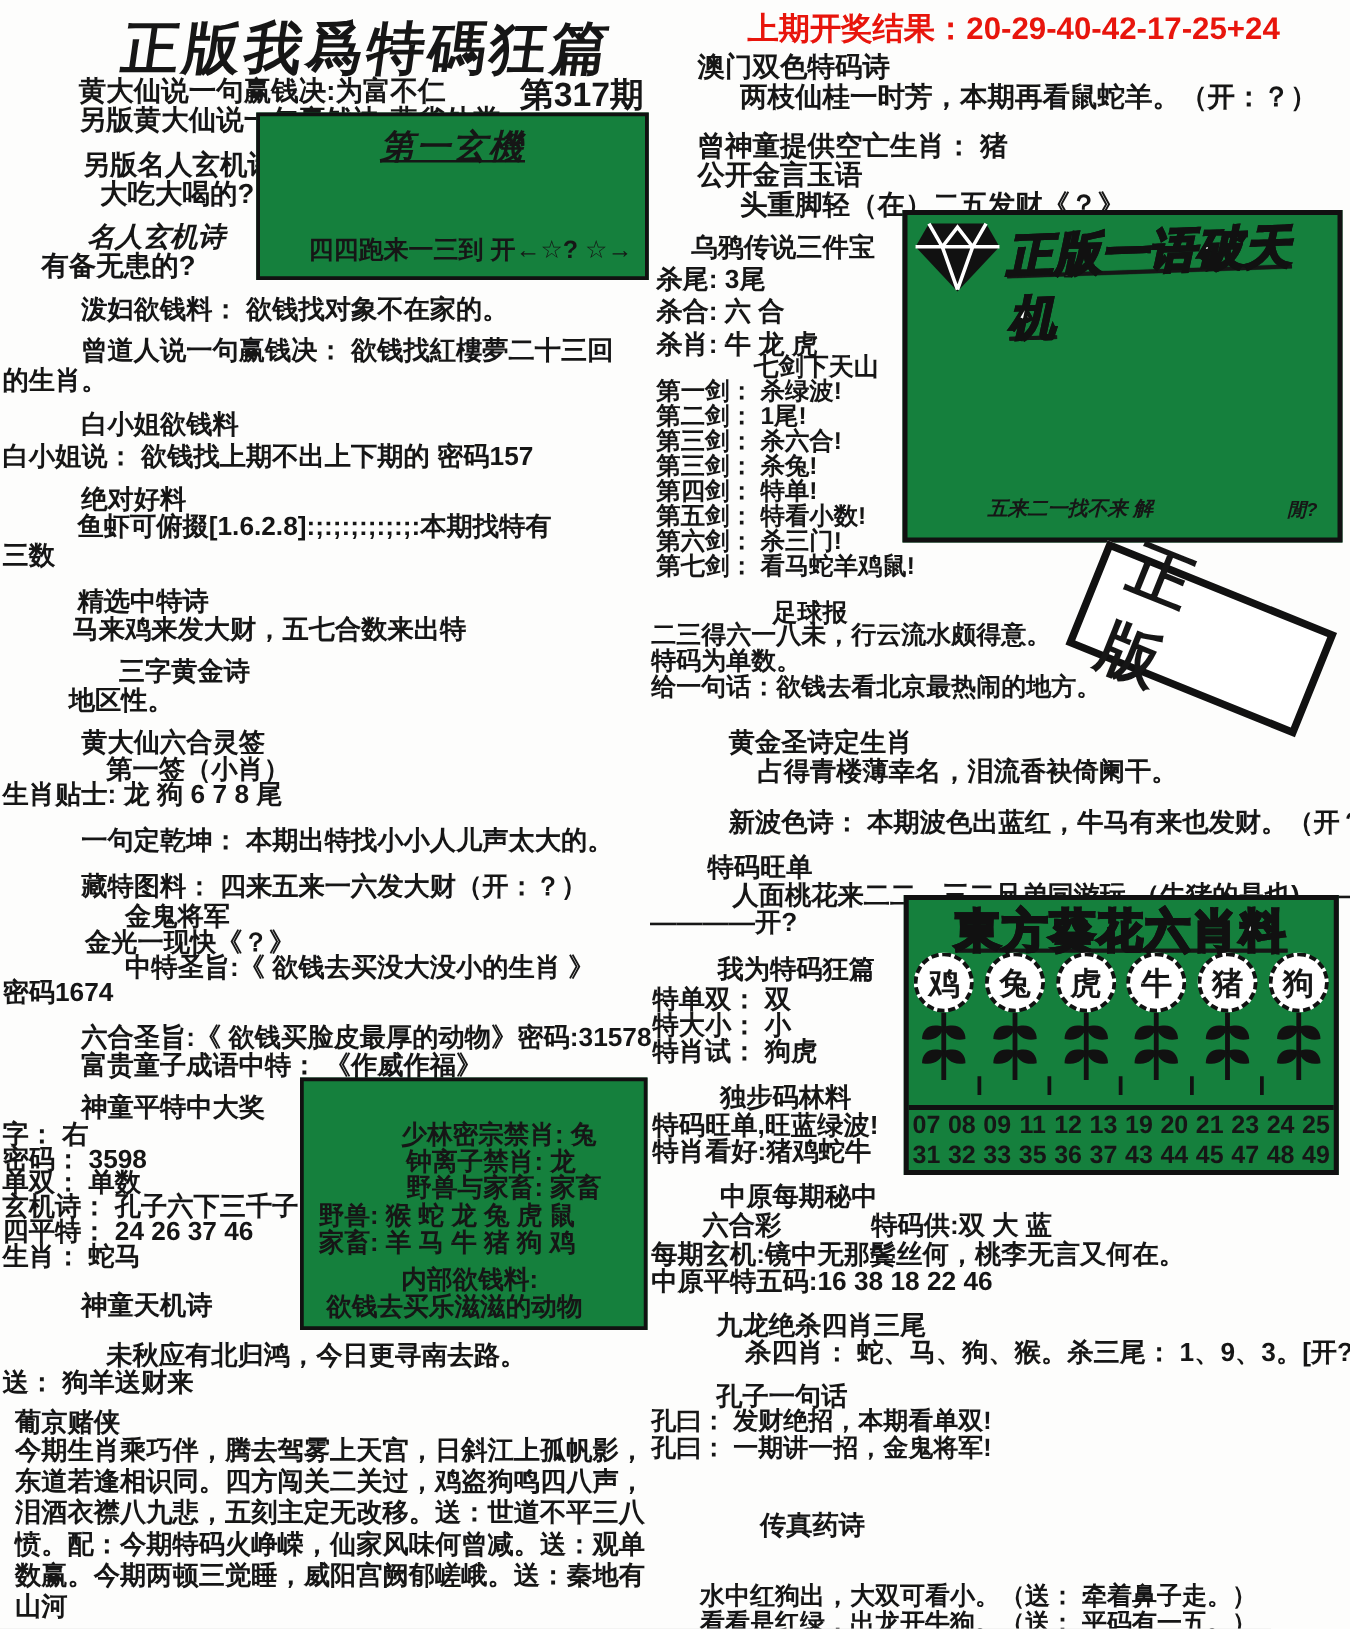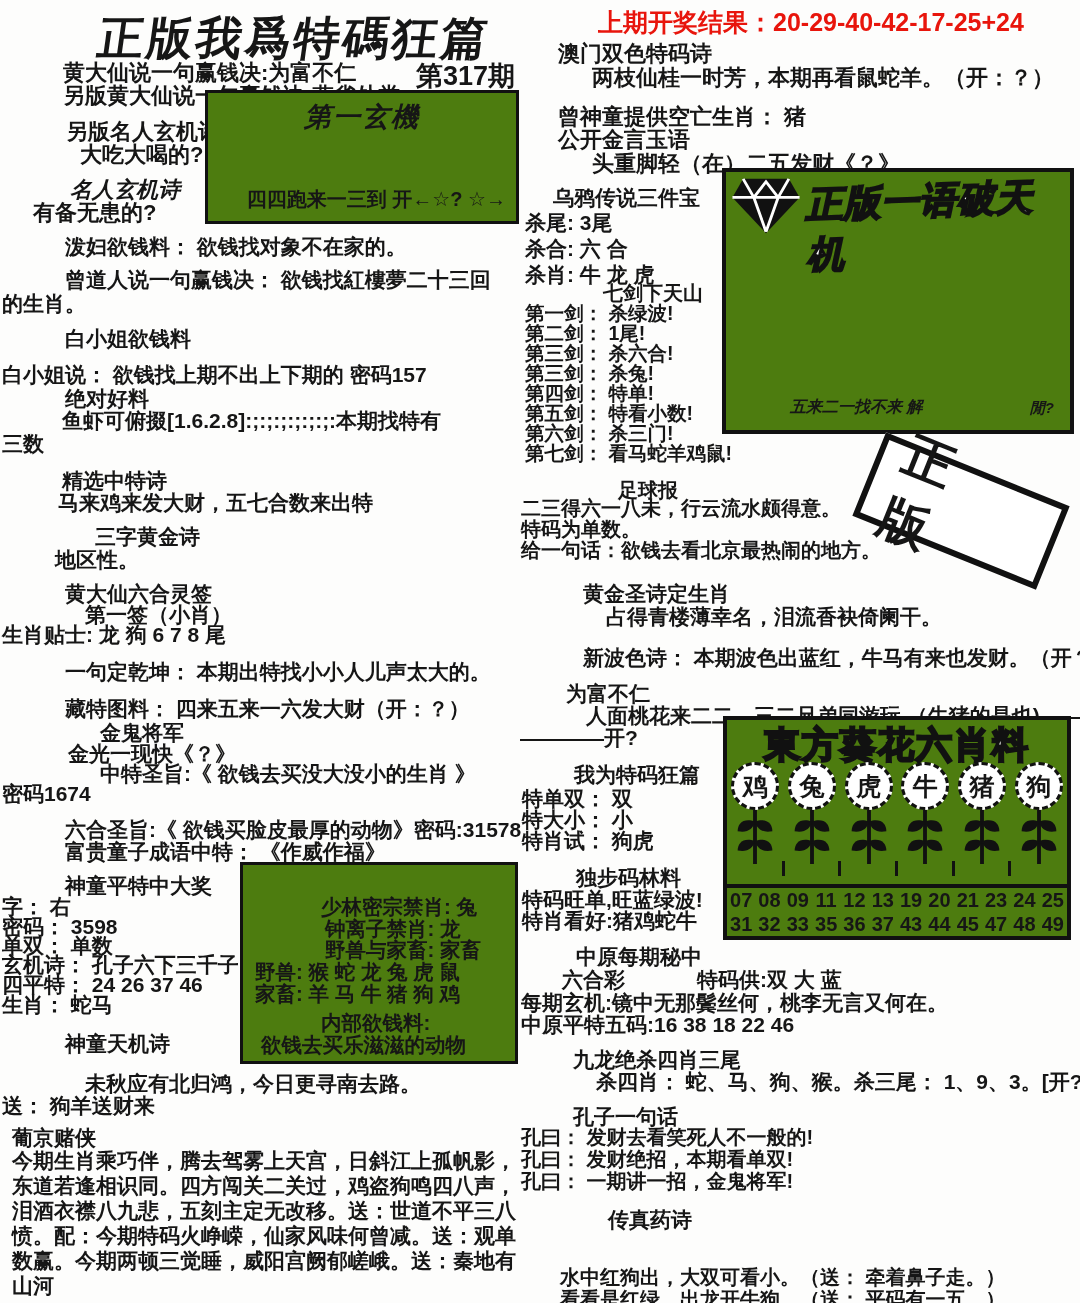--- a/index.html
+++ b/index.html
@@ -6,21 +6,21 @@
   #page{position:relative;width:1080px;height:1303px;background:#fdfdfc;overflow:hidden;
         font-family:"Liberation Sans","DejaVu Sans",sans-serif;font-weight:700;color:#161616;}
   .abs{position:absolute;white-space:nowrap;}
   .t{font-size:21px;}
   .t20{font-size:20px;margin-left:40px;}
   .t22{font-size:22px;}
   .t25{font-size:25px;}
   .red{color:#e8150c;}
   .main-title{font-size:46px;font-weight:900;letter-spacing:3px;transform:skewX(-8deg);}
   .issue{font-size:27px;}
-  .box{position:absolute;border:3px solid #111;background:#4d7c0f;}
+  .box{position:absolute;border:3px solid #111;background:#15803d;text-decoration:underline;}
   .box-thick{border-width:4px;}
   .mystery-title{font-size:27px;font-weight:900;font-style:italic;text-align:center;margin-top:6px;letter-spacing:2px;}
   .mystery-clue{position:absolute;right:10px;bottom:8px;font-size:20px;}
   .hollow{color:#fff;-webkit-text-stroke:2px #111;text-shadow:0 0 1px #111;}
   .tianji-title{font-size:37px;font-weight:900;font-style:italic;letter-spacing:1px;transform:rotate(-2deg);}
   .tianji-head{display:flex;align-items:flex-start;gap:4px;padding:4px 2px 0 4px;}
   .tianji-foot-l{position:absolute;left:64px;bottom:12px;font-size:16px;font-style:italic;}
   .tianji-foot-r{position:absolute;right:16px;bottom:12px;font-size:15px;font-style:italic;}
   .stamp{position:absolute;left:862px;top:466px;width:198px;height:90px;border:6px solid #111;
          transform:rotate(22deg);display:flex;align-items:center;justify-content:center;
@@ -106,21 +106,21 @@
   <div>二三得六一八未，行云流水颇得意。</div>
       <div>特码为单数。</div>
       <div>给一句话：欲钱去看北京最热闹的地方。</div>
     </div>
 
   <div class="stamp">正版</div>
 
   <div class="abs t" style="left:583px;top:580px;">黄金圣诗定生肖</div>
   <div class="abs t" style="left:606px;top:603px;">占得青楼薄幸名，泪流香袂倚阑干。</div>
   <div class="abs t" style="left:583px;top:644px;">新波色诗： 本期波色出蓝红，牛马有来也发财。（开？）</div>
-  <div class="abs t" style="left:566px;top:680px;">为富不仁</div>
+  <div class="abs t" style="left:566px;top:680px;">特码旺单</div>
   <div class="abs t" style="left:586px;top:702px;">人面桃花来二二，三二兄弟同游玩.（牛猪的是也)——</div>
   <div class="abs t" style="left:520px;top:724px;">————开?</div>
 
   <div class="abs t" style="left:574px;top:761px;">我为特码狂篇</div>
   <div class="abs t" style="left:522px;top:785px;">特单双： 双</div>
   <div class="abs t" style="left:522px;top:806px;">特大小： 小</div>
   <div class="abs t" style="left:522px;top:827px;">特肖试： 狗虎</div>
 
   <div class="abs t" style="left:576px;top:864px;">独步码林料</div>
   <div class="abs t" style="left:522px;top:886px;">特码旺单,旺蓝绿波!</div>
@@ -242,37 +242,36 @@
   <div class="abs t" style="left:697px;top:966px;">特码供:双 大 蓝</div>
   <div class="abs t" style="left:521px;top:989px;">每期玄机:镜中无那鬓丝何，桃李无言又何在。</div>
   <div class="abs t" style="left:521px;top:1011px;">中原平特五码:16 38 18 22 46</div>
 
   <div class="abs t" style="left:573px;top:1046px;">九龙绝杀四肖三尾</div>
   <div class="abs t" style="left:596px;top:1068px;">杀四肖： 蛇、马、狗、猴。杀三尾： 1、9、3。[开?]</div>
 
   <div class="abs t" style="left:573px;top:1103px;">孔子一句话</div>
   <div class="abs vlist22" style="left:521px;top:1126px;">
 
-  <div>孔曰： 发财去看笑死人不一般的!</div>
       <div>孔曰： 发财绝招，本期看单双!</div>
       <div>孔曰： 一期讲一招，金鬼将军!</div>
     </div>
 
   <div class="abs t" style="left:608px;top:1206px;">传真药诗</div>
   <div class="abs vlist22" style="left:560px;top:1229px;margin-top:37px;">
 
   <div>水中红狗出，大双可看小。（送： 牵着鼻子走。）</div>
       <div>看看是红绿，出龙开牛狗。（送： 平码有一五。）</div>
     </div>
 
   <div class="abs t" style="left:65px;top:233px;">泼妇欲钱料： 欲钱找对象不在家的。</div>
   <div class="abs t" style="left:65px;top:266px;">曾道人说一句赢钱决： 欲钱找紅樓夢二十三回</div>
   <div class="abs t" style="left:2px;top:290px;">的生肖。</div>
   <div class="abs t" style="left:65px;top:325px;">白小姐欲钱料</div>
-  <div class="abs t" style="left:2px;top:361px;">白小姐说： 欲钱找上期不出上下期的 密码157</div>
+  <div class="abs t" style="left:2px;top:351px;">白小姐说： 欲钱找上期不出上下期的 密码157</div>
   <div class="abs t" style="left:65px;top:385px;">绝对好料</div>
   <div class="abs t" style="left:62px;top:407px;">鱼虾可俯掇[1.6.2.8]:;:;:;:;:;:;:本期找特有</div>
   <div class="abs t" style="left:2px;top:430px;">三数</div>
   <div class="abs t" style="left:62px;top:467px;">精选中特诗</div>
   <div class="abs t" style="left:58px;top:489px;">马来鸡来发大财，五七合数来出特</div>
   <div class="abs t" style="left:95px;top:523px;">三字黄金诗</div>
   <div class="abs t" style="left:55px;top:546px;">地区性。</div>
   <div class="abs t" style="left:65px;top:580px;">黄大仙六合灵签</div>
   <div class="abs t" style="left:85px;top:601px;">第一签（小肖）</div>
   <div class="abs t" style="left:2px;top:621px;">生肖贴士: 龙 狗 6 7 8 尾</div>

